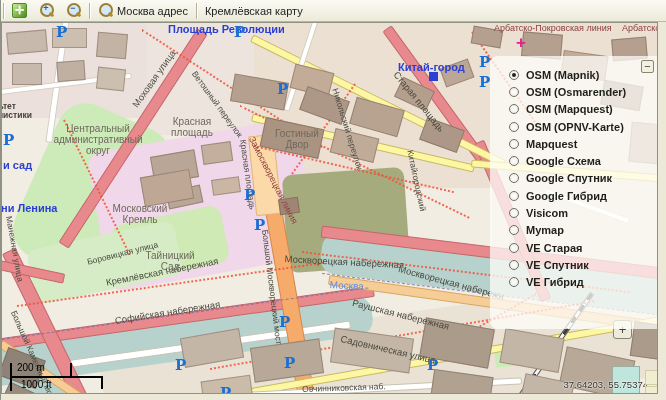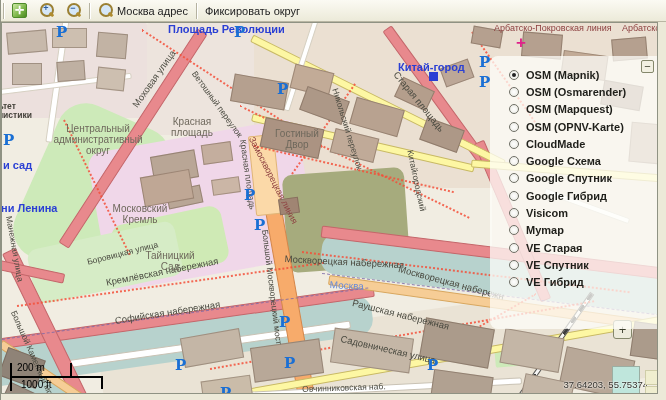--- a/index.html
+++ b/index.html
@@ -103,21 +103,21 @@
     </div>
     <div class="tsep"></div>
     <div class="tbtn">
       <span class="lens">
           <span></span>
         </span>
       <span>Москва адрес</span>
     </div>
     <div class="tsep"></div>
     <div class="tbtn">
-      <span>Фиксировать округ</span>
+      <span>Кремлёвская карту</span>
     </div>
   </div>
 
   <div class="map" id="map">
 
     <div id="shapes">
         <div class="shape" style="left: 0px; top: 0px; width: 145px; height: 95px; background: rgb(236, 224, 221); border: none; border-radius: 2px; transform: rotate(0deg);"></div>
         <div class="shape" style="left: 145px; top: 0px; width: 112px; height: 112px; background: rgb(237, 228, 221); border: none; border-radius: 2px; transform: rotate(0deg);"></div>
         <div class="shape" style="left: 252px; top: 0px; width: 240px; height: 165px; background: rgb(235, 224, 210); border: none; border-radius: 2px; transform: rotate(0deg);"></div>
         <div class="shape" style="left: 490px; top: 0px; width: 170px; height: 285px; background: rgb(235, 224, 210); border: none; border-radius: 2px; transform: rotate(0deg);"></div>
@@ -294,21 +294,21 @@
           <div class="lrow">
             <span class="radio"></span>
             <span class="lbl">OSM (Mapquest)</span>
           </div>
           <div class="lrow">
             <span class="radio"></span>
             <span class="lbl">OSM (OPNV-Karte)</span>
           </div>
           <div class="lrow">
             <span class="radio"></span>
-            <span class="lbl">CloudMade</span>
+            <span class="lbl">Mapquest</span>
           </div>
           <div class="lrow">
             <span class="radio"></span>
             <span class="lbl">Google Схема</span>
           </div>
           <div class="lrow">
             <span class="radio"></span>
             <span class="lbl">Google Спутник</span>
           </div>
           <div class="lrow">

